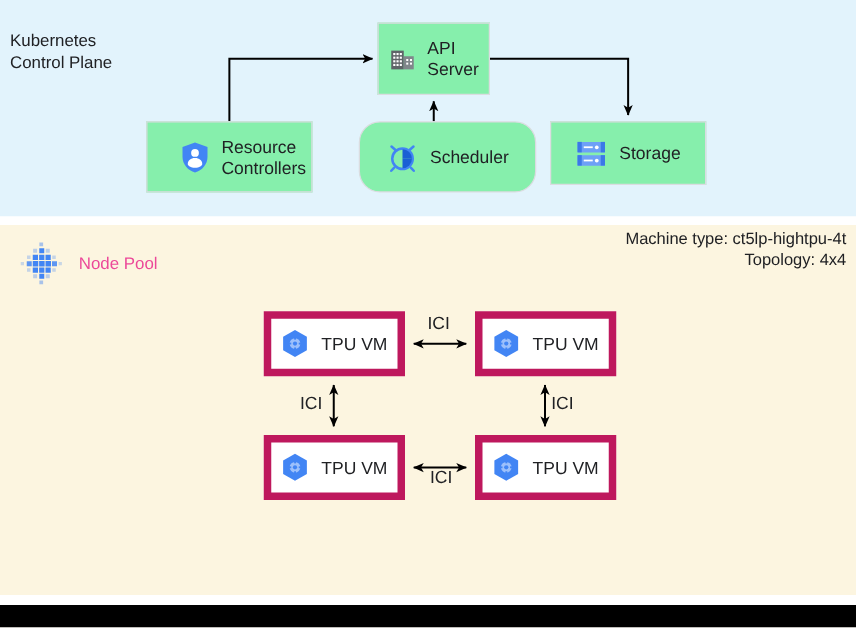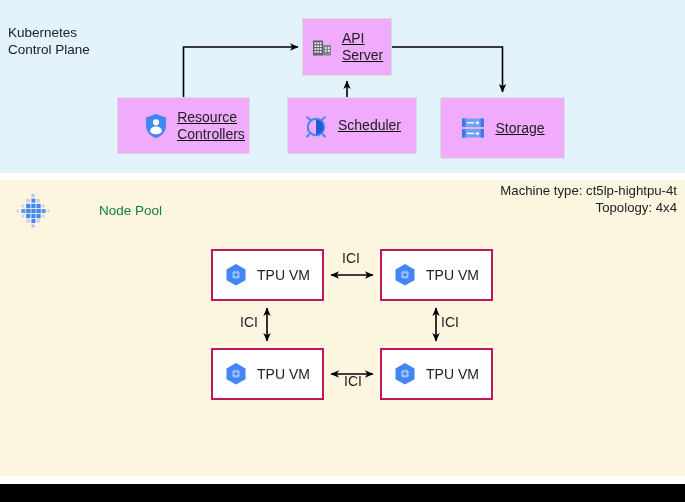--- a/index.html
+++ b/index.html
@@ -61,22 +61,21 @@
     line-height: 17px;
     color: #202124;
     white-space: pre-line;
   }
   #node-pool-label {
     position: absolute;
     left: 63px;
     top: 202px;
     font-size: 13.5px;
     line-height: 18px;
-    color: #15803d;
-    margin-left: 36px;
+    color: #ec4899;
   }
   #node-pool-icon {
     position: absolute;
     left: 13px;
     top: 192px;
     width: 40px;
     height: 40px;
   }
   #machine-info {
     position: absolute;
@@ -85,52 +84,51 @@
     text-align: right;
     font-size: 13.2px;
     line-height: 17px;
     color: #202124;
   }
 
   
   .node-box {
     position: absolute;
     box-sizing: border-box;
-    background: #f0abfc;
+    background: #86efac;
     border: 1px solid #dadce0;
     display: flex;
     align-items: center;
     justify-content: center;
     gap: 9px;
     padding: 0 8px;
-    text-decoration: underline;
   }
   .node-box .box-label {
     font-size: 14px;
     line-height: 17px;
     color: #202124;
     white-space: pre-line;
   }
   .node-box .box-icon {
     flex: 0 0 auto;
     display: block;
   }
 
   #box-api-server   { left: 302px; top: 18px;  width: 90px;  height: 58px; }
   #box-api-server .box-label { text-align: left; }
   #box-resource-controllers { left: 117px; top: 97px; width: 133px; height: 57px; padding-left: 30px; }
   #box-resource-controllers .box-label { text-align: left; }
-  #box-scheduler    { left: 287px; top: 97px;  width: 130px; height: 57px; }
-  #box-storage      { left: 440px; top: 97px;  width: 125px; height: 62px; text-align: right; }
+  #box-scheduler    { left: 287px; top: 97px;  width: 142px; height: 57px; border-radius: 17px; }
+  #box-storage      { left: 440px; top: 97px;  width: 125px; height: 51px; text-align: right; }
 
   .tpu-box {
     position: absolute;
     box-sizing: border-box;
     background: #ffffff;
-    border: 2px solid #be185d;
+    border: 6px solid #be185d;
     display: flex;
     align-items: center;
     justify-content: center;
     gap: 10px;
   }
   .tpu-box .box-label {
     font-size: 14px;
     color: #202124;
   }
   #tpu-vm-0 { left: 211px; top: 249px; width: 113px; height: 52px; }

